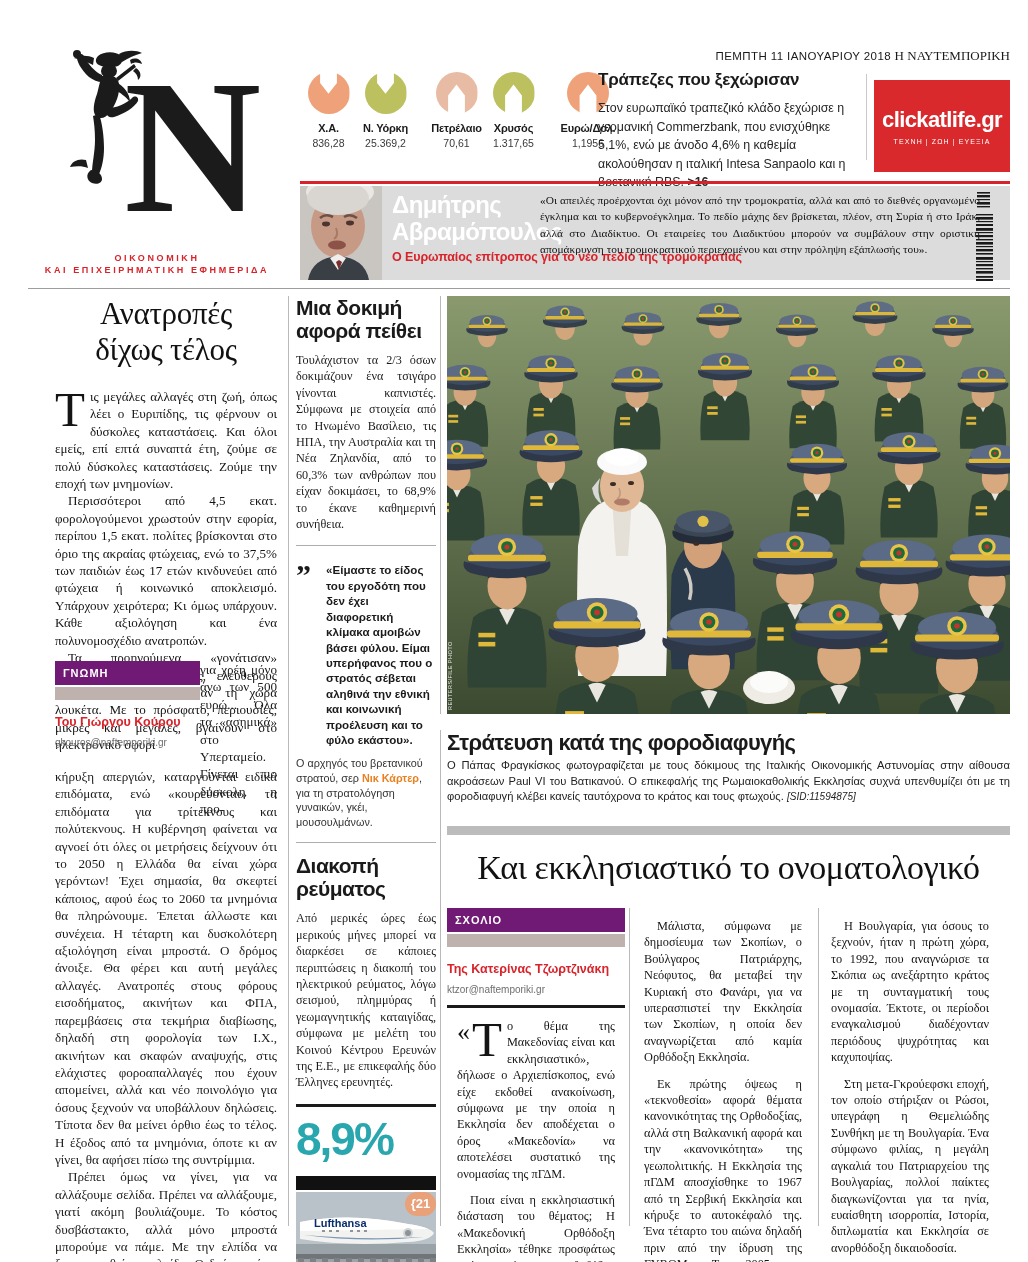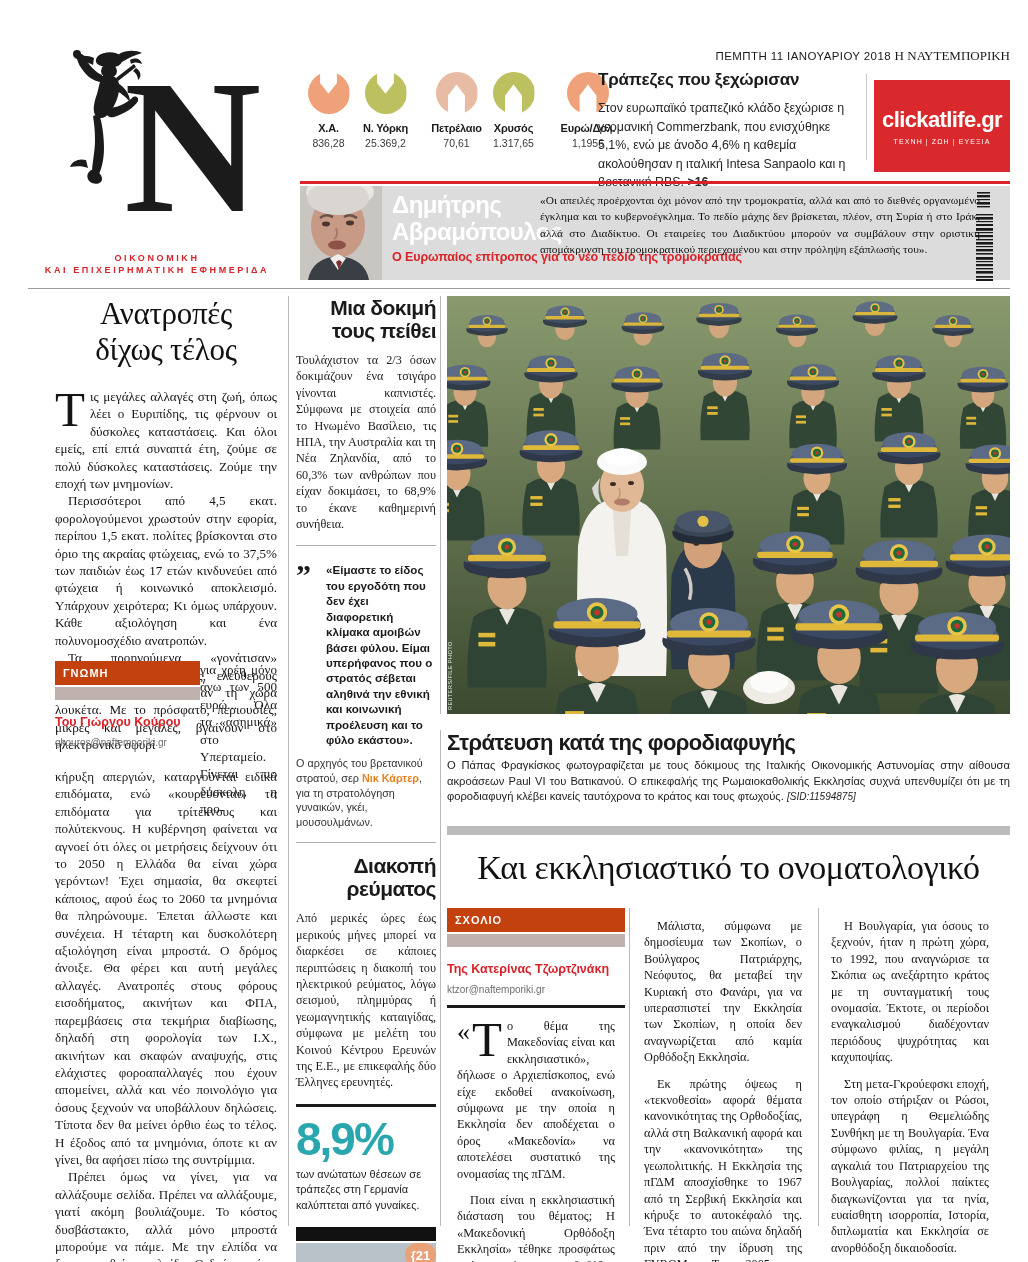--- a/index.html
+++ b/index.html
@@ -64,33 +64,33 @@
   .vrule{background:#b9b9b9;width:1px;}
 
   
   #c1{left:55px;top:296px;width:222px;}
   #c1 h1{margin:0;font-family:"Liberation Serif",serif;font-weight:normal;font-size:31px;line-height:36px;text-align:center;letter-spacing:-.3px;color:#111;}
   #c1 .body{font-family:"Liberation Serif",serif;font-size:13.1px;line-height:17.4px;color:#141414;text-align:justify;margin-top:20px;}
   #c1 .body p{margin:0;text-indent:13px;}
   #c1 .body p.first{text-indent:0;}
   .dropcap{float:left;font-family:"Liberation Serif",serif;font-size:49px;line-height:40px;padding:2px 5px 0 0;font-weight:normal;}
   #gnomi{left:55px;top:661px;width:145px;}
-  .tagbox{background:#c2410c;color:#fff;font-size:11px;font-weight:bold;letter-spacing:1px;padding:6px 8px;}
+  .tagbox{background:#701a75;color:#fff;font-size:11px;font-weight:bold;letter-spacing:1px;padding:6px 8px;}
   .tagbox2{background:#bfb1ae;height:13px;margin-top:2px;}
   .byline-name{color:#d8232a;font-size:12.5px;font-weight:bold;margin-top:15px;}
   .byline-mail{color:#6e6e6e;font-size:10px;margin-top:8px;}
   #c1-wrap{left:200px;top:661px;width:77px;font-family:"Liberation Serif",serif;font-size:13.1px;line-height:17.4px;text-align:justify;}
   #c1-rest{left:55px;top:768px;width:222px;font-family:"Liberation Serif",serif;font-size:13.1px;line-height:17.4px;text-align:justify;}
   #c1-rest p{margin:0;text-indent:13px;}
   #c1-rest p.cont{text-indent:0;}
   .sid{font-style:italic;font-size:10px;text-align:right;color:#2a2a2a;margin-top:5px;}
 
   
   #c2{left:296px;top:296px;width:140px;}
-  .c2h{font-size:21px;font-weight:bold;line-height:23px;letter-spacing:-.5px;margin:0 0 10px;text-align:right;}
+  .c2h{font-size:21px;font-weight:bold;line-height:23px;letter-spacing:-.5px;margin:0 0 10px;}
   .c2body{font-family:"Liberation Serif",serif;font-size:12.2px;line-height:16.4px;text-align:justify;}
   .hr-thin{height:1px;background:#adadad;margin:13px 0 11px;}
   #quote{margin-top:4px;position:relative;}
   #quote .qm{position:absolute;left:0;top:3px;font-family:"Liberation Serif",serif;font-size:30px;font-weight:bold;line-height:20px;color:#1a1a1a;}
   #quote .qt{margin-left:30px;font-size:11.6px;font-weight:bold;line-height:15.4px;color:#1a1a1a;margin-top:16px;}
   #quote .qa{margin-top:9px;font-size:10.8px;line-height:14.6px;color:#333;}
   #quote .qa b{color:#e8801f;}
   .hr-thick{height:3px;background:#1a1a1a;margin:13px 0 9px;}
   #pct{font-size:46px;font-weight:bold;color:#2aa7ae;letter-spacing:-2px;line-height:46px;}
   #pct-sub{font-size:11px;line-height:15.5px;margin-top:5px;color:#1d1d1d;}
@@ -300,21 +300,21 @@
   <div id="c1-rest" class="abs">
     <p class="cont"><span>κήρυξη απεργιών, καταργούνται ειδικά επιδόματα, ενώ «κουρεύονται» τα επιδόματα για τρίτεκνους και πολύτεκνους. Η κυβέρνηση φαίνεται να αγνοεί ότι όλες οι μετρήσεις δείχνουν ότι το 2050 η Ελλάδα θα είναι χώρα γερόντων! Έχει σημασία, θα σκεφτεί κάποιος, αφού έως το 2060 τα μνημόνια θα πληρώνουμε. Έπεται άλλωστε και συνέχεια. Η τέταρτη και δυσκολότερη αξιολόγηση είναι μπροστά. Ο δρόμος άνοιξε. Θα φέρει και αυτή μεγάλες αλλαγές. Ανατροπές στους φόρους εισοδήματος, ακινήτων και ΦΠΑ, παρεμβάσεις στα τεκμήρια διαβίωσης, δηλαδή στη φορολογία των Ι.Χ., ακινήτων και σκαφών αναψυχής, στις ελάχιστες φοροαπαλλαγές που έχουν απομείνει, αλλά και νέο ποινολόγιο για όσους ξεχνούν να υποβάλλουν δηλώσεις. Τίποτα δεν θα μείνει όρθιο έως το τέλος. Η έξοδος από τα μνημόνια, όποτε κι αν γίνει, θα αφήσει πίσω της συντρίμμια.</span></p>
     <p><span>Πρέπει όμως να γίνει, για να αλλάξουμε σελίδα. Πρέπει να αλλάξουμε, γιατί ακόμη βουλιάζουμε. Το κόστος δυσβάστακτο, αλλά μόνο μπροστά μπορούμε να πάμε. Με την ελπίδα να ξαναγεννηθεί η... ελπίδα. Ο δρόμος είναι όμως μακρύς ακόμη και δύσβατος. Τα πολυνομοσχέδια ψηφίζονται αλλά το «τσουνάμι» που δημιουργούν αργεί να χτυπήσει. Και δυστυχώς, κανείς δεν μπορεί να πει με σιγουριά ότι τα πράγματα θα διορθωθούν αν αλλάξουν, όμως σίγουρα για να διορθωθούν πρέπει να αλλάξουν.</span></p>
 
   </div>
 
   <div id="c2" class="abs">
 
     <h3 class="c2h">
       <span>Μια δοκιμή</span><br>
-      <span>τους πείθει</span>
+      <span>αφορά πείθει</span>
     </h3>
     <div class="c2body">Τουλάχιστον τα 2/3 όσων δοκιμάζουν ένα τσιγάρο γίνονται καπνιστές. Σύμφωνα με στοιχεία από το Ηνωμένο Βασίλειο, τις ΗΠΑ, την Αυστραλία και τη Νέα Ζηλανδία, από το 60,3% των ανθρώπων που είχαν δοκιμάσει, το 68,9% το έκανε καθημερινή συνήθεια.</div>
 
     <div class="hr-thin"></div>
 
     <div id="quote">
       <div class="qm serif">”</div>
       <div class="qt">«Είμαστε το είδος του εργοδότη που δεν έχει διαφορετική κλίμακα αμοιβών βάσει φύλου. Είμαι υπερήφανος που ο στρατός σέβεται αληθινά την εθνική και κοινωνική προέλευση και το φύλο εκάστου».</div>
       <div class="qa"><span>Ο αρχηγός του βρετανικού στρατού, σερ </span><b>Νικ Κάρτερ</b><span>, για τη στρατολόγηση γυναικών, γκέι, μουσουλμάνων.</span></div>
     </div>
@@ -323,21 +323,20 @@
 
     <h3 class="c2h">
       <span>Διακοπή</span><br>
       <span>ρεύματος</span>
     </h3>
     <div class="c2body">Από μερικές ώρες έως μερικούς μήνες μπορεί να διαρκέσει σε κάποιες περιπτώσεις η διακοπή του ηλεκτρικού ρεύματος, λόγω σεισμού, πλημμύρας ή γεωμαγνητικής καταιγίδας, σύμφωνα με μελέτη του Κοινού Κέντρου Ερευνών της Ε.Ε., με επικεφαλής δύο Έλληνες ερευνητές.</div>
 
     <div class="hr-thick"></div>
 
     <div id="pct">8,9%</div>
-    <div id="pct-sub">των ανώτατων θέσεων σε τράπεζες στη Γερμανία καλύπτεται από γυναίκες.</div>
 
     <div id="lh-black"></div>
     <div id="lh-photo">
       <svg viewBox="0 0 140 86" width="140" height="86" aria-hidden="true">
         <rect width="140" height="86" fill="#b9c2c8"></rect>
         <rect y="52" width="140" height="34" fill="#9aa3a8"></rect>
         <rect y="62" width="140" height="5" fill="#6f7579"></rect>
         <g fill="#7b8184">
           <rect x="2" y="66" width="6" height="18"></rect>
             <rect x="14" y="66" width="6" height="18"></rect>

